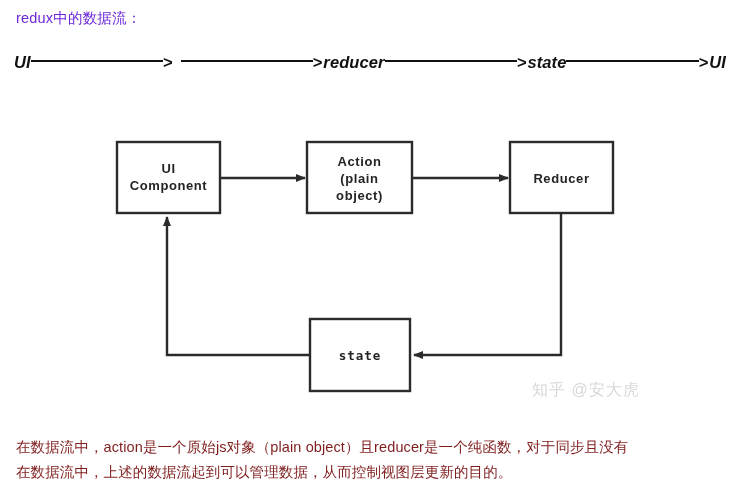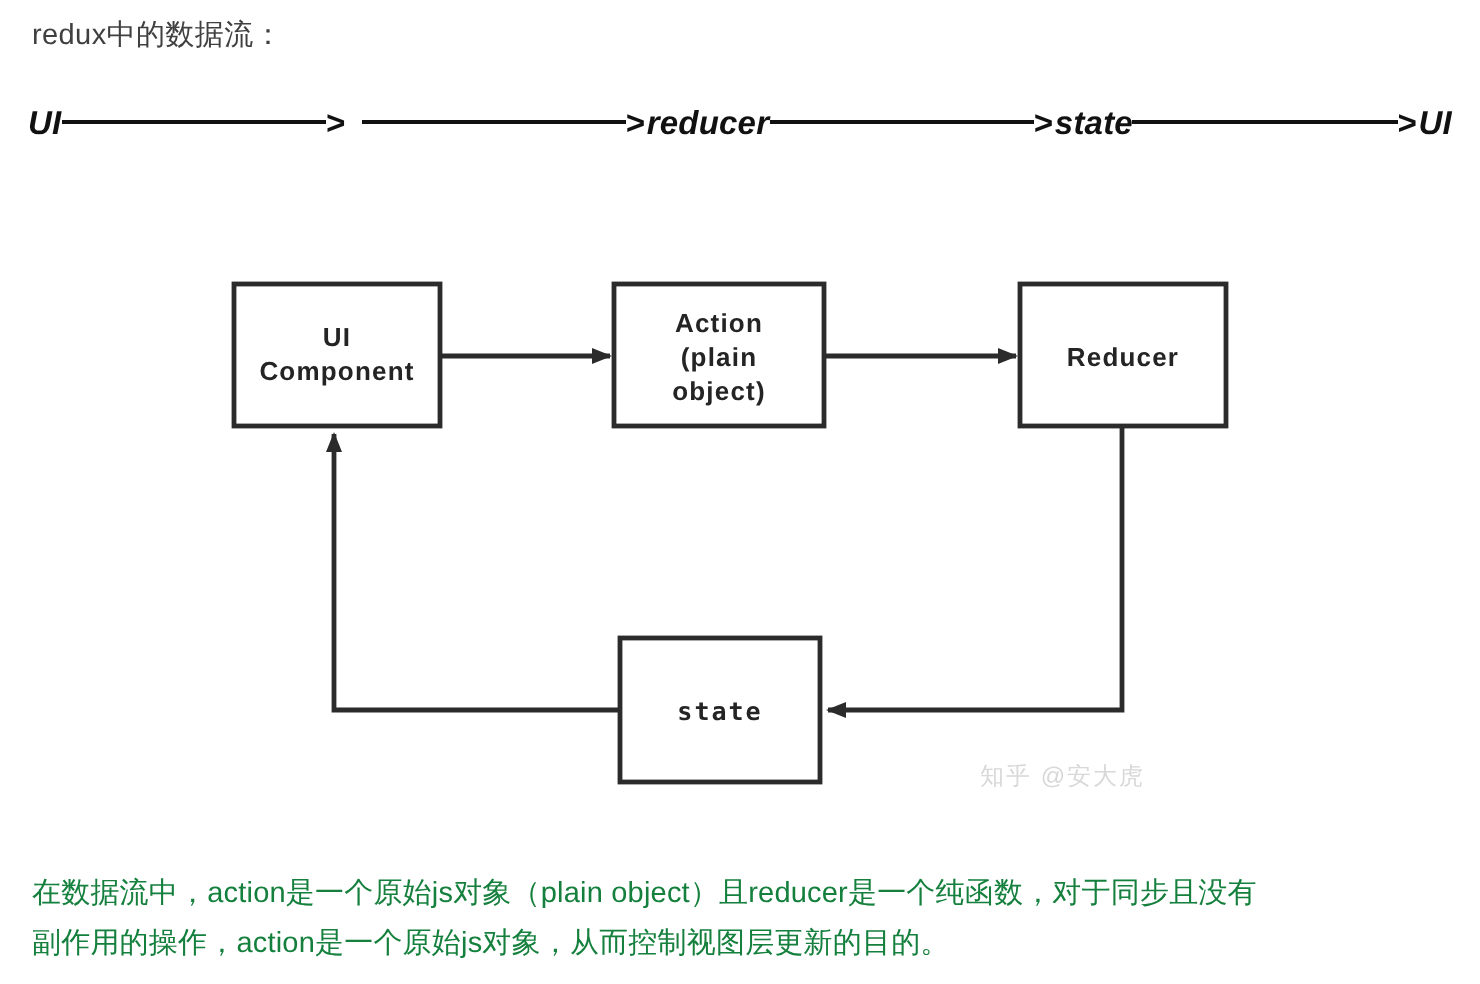--- a/index.html
+++ b/index.html
@@ -22,21 +22,21 @@
     inset: 0;
   }
 
   
   .heading {
     position: absolute;
     left: 16px;
     top: 8px;
     font-size: 14.5px;
     line-height: 20px;
-    color: #404040;
+    color: #6d28d9;
     letter-spacing: 0.2px;
     white-space: nowrap;
   }
 
   
   .flowline {
     position: absolute;
     left: 14px;
     top: 48px;
     width: 712px;
@@ -85,38 +85,38 @@
     letter-spacing: 0.6px;
   }
   .boxlabel.mono {
     font-family: "DejaVu Sans Mono", "Liberation Mono", monospace;
     font-size: 12.5px;
     letter-spacing: 1px;
   }
 
   .watermark {
     position: absolute;
-    left: 490px;
+    left: 532px;
     top: 380px;
-    font-size: 12px;
+    font-size: 16px;
     color: #d8d8d8;
     letter-spacing: 1px;
     white-space: nowrap;
     user-select: none;
   }
 
   
   .caption {
     position: absolute;
     left: 16px;
     top: 435px;
     width: 712px;
     font-size: 14.5px;
     line-height: 25px;
-    color: #15803d;
+    color: #7f1d1d;
     letter-spacing: 0.1px;
   }
   .caption p { margin: 0; }
 </style>
 </head>
 <body>
 
 <div class="page">
 
   <div class="heading">redux中的数据流：</div>
@@ -175,16 +175,16 @@
         <rect x="310" y="214" width="100" height="72" fill="#ffffff" stroke="#2b2b2b" stroke-width="2.4"></rect>
         <text class="boxlabel mono" x="360" y="255">state</text>
       </g>
     </svg>
   </div>
 
   <div class="watermark">知乎 @安大虎</div>
 
   <div class="caption">
     <p>在数据流中，action是一个原始js对象（plain object）且reducer是一个纯函数，对于同步且没有</p>
-    <p>副作用的操作，action是一个原始js对象，从而控制视图层更新的目的。</p>
+    <p>在数据流中，上述的数据流起到可以管理数据，从而控制视图层更新的目的。</p>
   </div>
 
 </div>
 
 </body></html>

